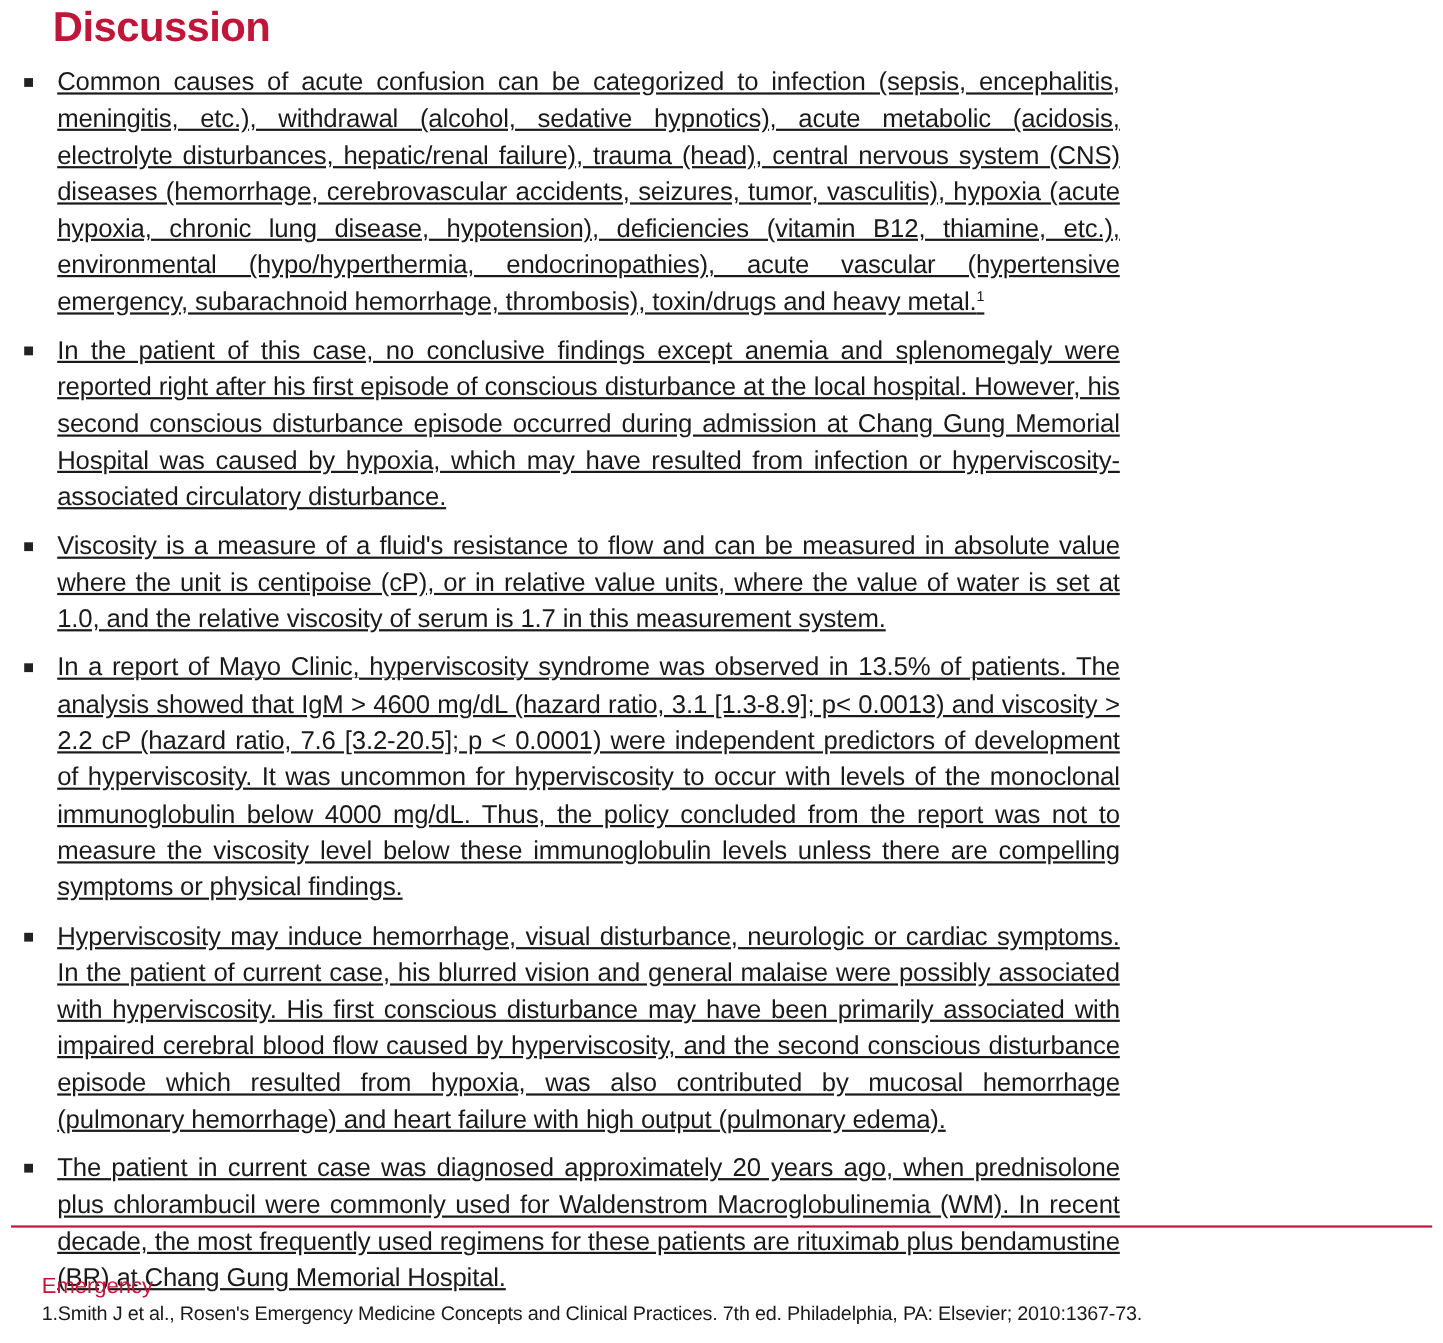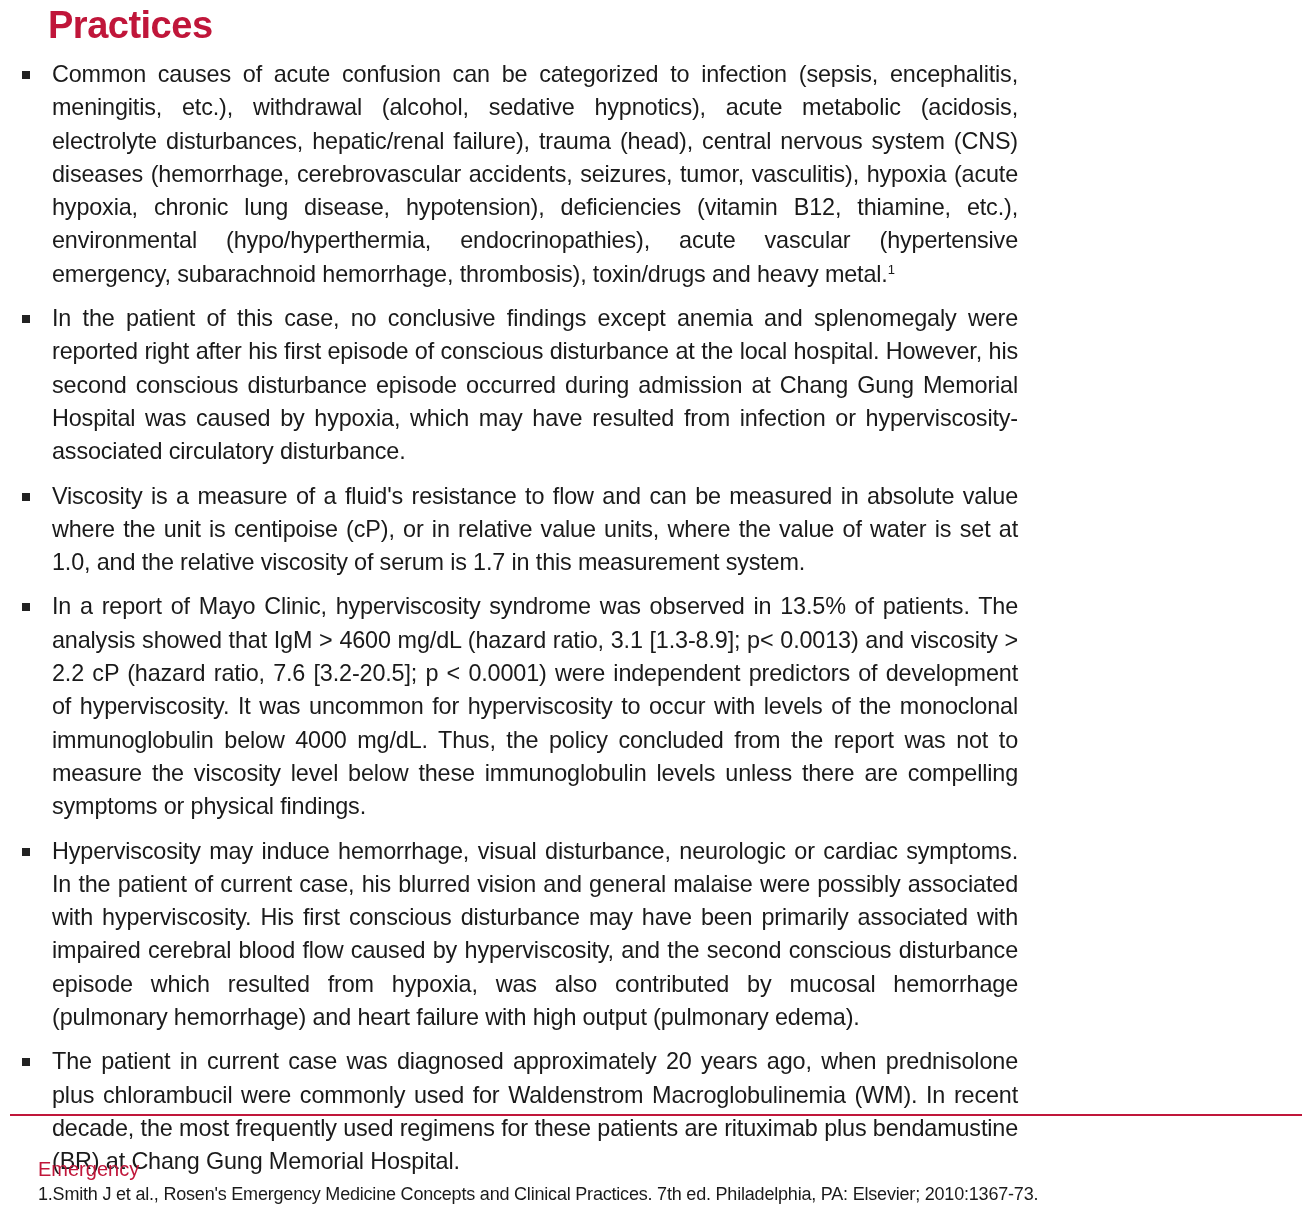--- a/index.html
+++ b/index.html
@@ -8,21 +8,21 @@
     font-family: "Liberation Sans", "DejaVu Sans", sans-serif;
     color: #1a1a1a;
   }
   .title {
     position: absolute; left: 48px; top: 4px;
     font-size: 38px; font-weight: bold; color: #c0163a;
     letter-spacing: -0.5px; margin: 0;
   }
   .bullets {
     position: absolute; left: 0; top: 58px; width: 1056px;
-    list-style: none; margin: 0; padding: 0;
+    list-style: none; margin: 0; padding: 0; text-decoration: underline;
   }
   .bullet {
     position: relative;
     padding-left: 52px; padding-right: 38px;
     font-size: 23.4px; line-height: 33.3px;
     text-align: justify; hyphens: auto;
     margin: 0 0 11px 0;
     letter-spacing: -0.15px;
   }
   .bullet .marker {
@@ -39,21 +39,21 @@
     font-size: 20px; color: #c0163a;
   }
   .ref-item {
     position: absolute; left: 38px; top: 1184px;
     font-size: 18px; color: #1a1a1a; letter-spacing: -0.2px;
   }
 </style>
 </head>
 <body>
 
-<h1 class="title">Practices</h1>
+<h1 class="title">Discussion</h1>
 
 <ul class="bullets">
   <li class="bullet" lang="en">
     <span class="marker"></span>
     <span>Common causes of acute confusion can be categorized to infection (sepsis, encephalitis, meningitis, etc.), withdrawal (alcohol, sedative hypnotics), acute metabolic (acidosis, electrolyte disturbances, hepatic/renal failure), trauma (head), central nervous system (CNS) diseases (hemorrhage, cerebrovascular accidents, seizures, tumor, vasculitis), hypoxia (acute hypoxia, chronic lung disease, hypotension), deficiencies (vitamin B12, thiamine, etc.), environmental (hypo/hyperthermia, endocrinopathies), acute vascular (hypertensive emergency, subarachnoid hemorrhage, thrombosis), toxin/drugs and heavy metal.</span><sup>1</sup>
   </li>
   <li class="bullet" lang="en">
     <span class="marker"></span>
     <span>In the patient of this case, no conclusive findings except anemia and splenomegaly were reported right after his first episode of conscious disturbance at the local hospital. However, his second conscious disturbance episode occurred during admission at Chang Gung Memorial Hospital was caused by hypoxia, which may have resulted from infection or hyperviscosity-associated circulatory disturbance.</span>
   </li>

